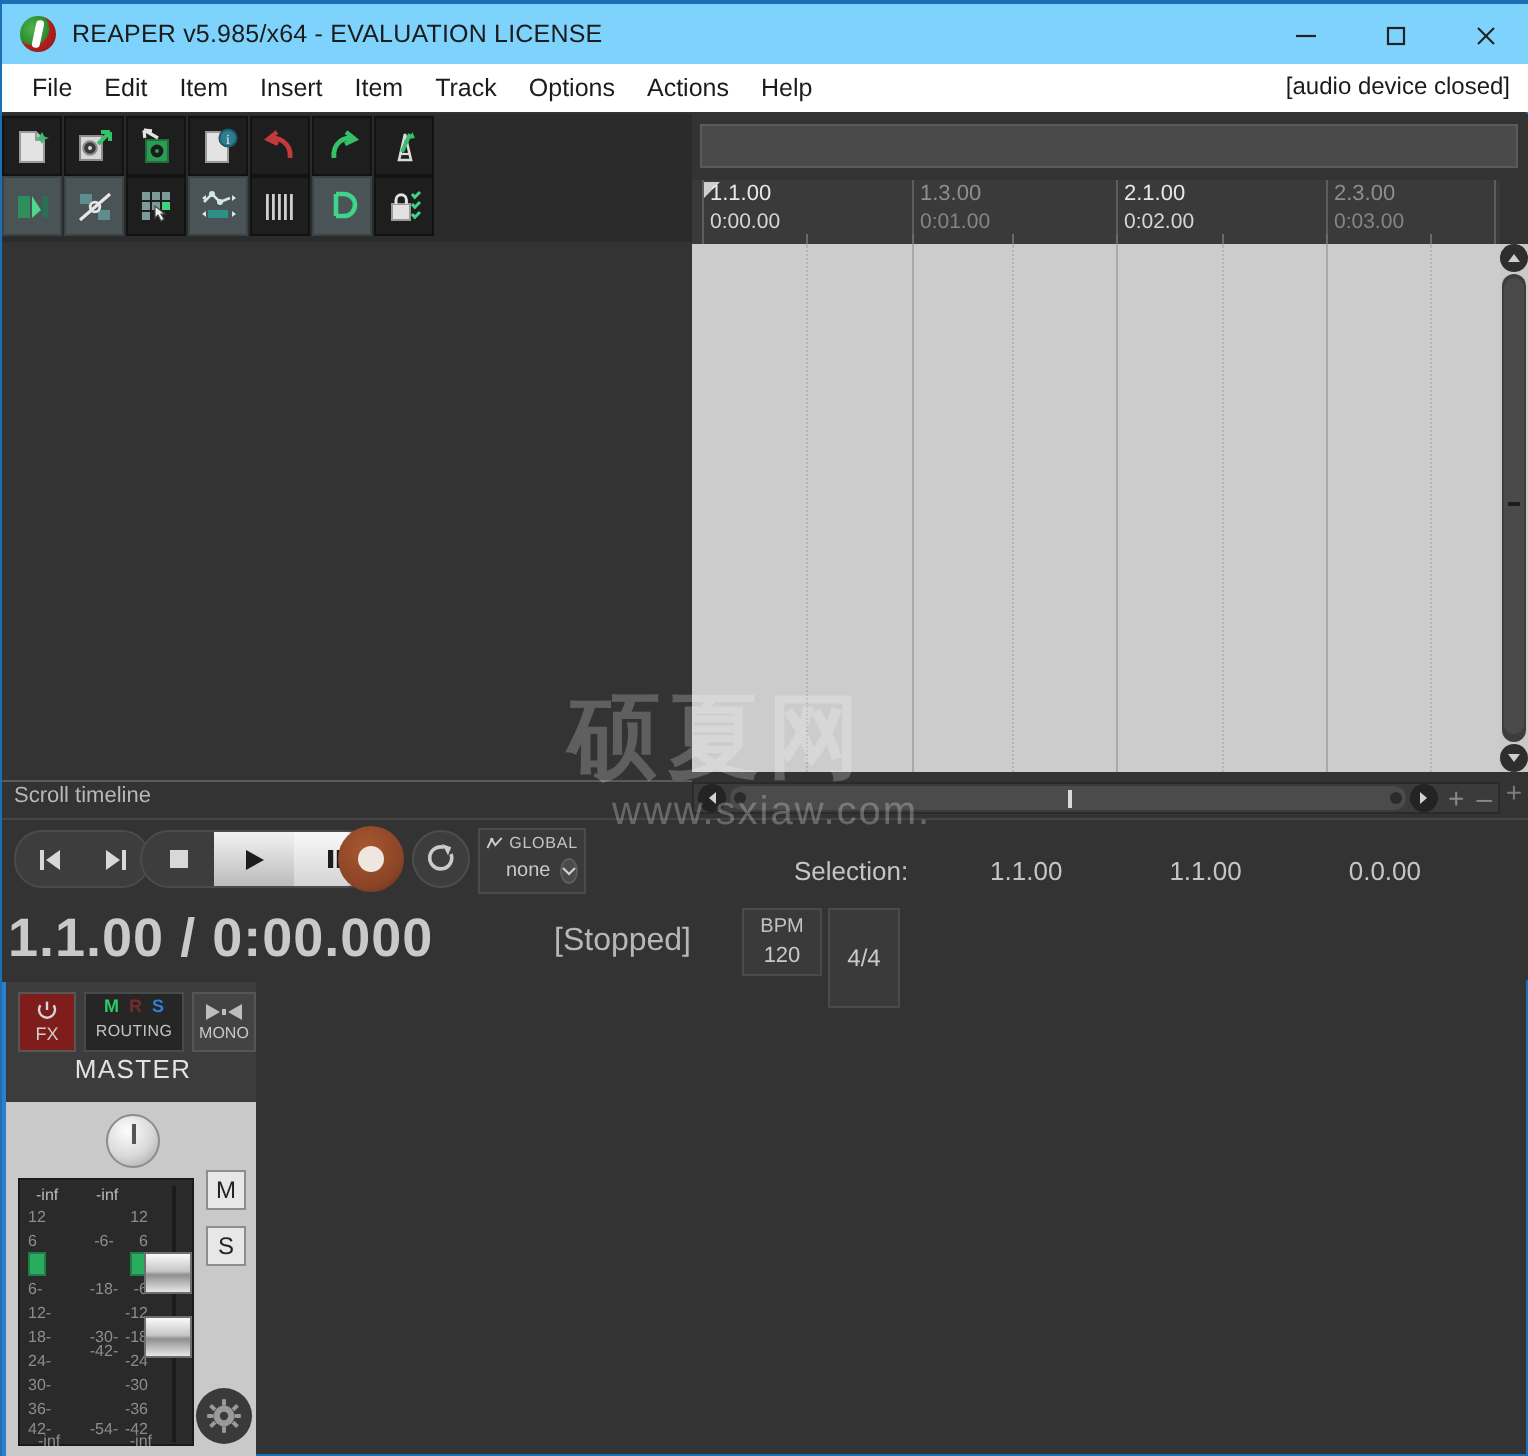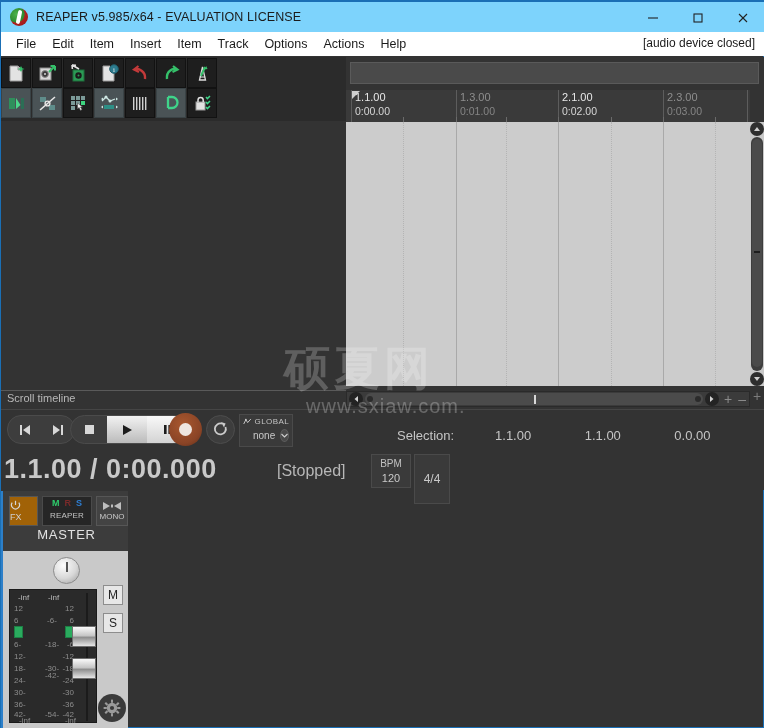--- a/index.html
+++ b/index.html
@@ -261,22 +261,22 @@
     border: 1px solid #6a6a6a;
   }
 
   
   .master-panel {
     position: absolute; left: 0; top: 491px; width: 127px; height: 60px;
     background: #3c3c3c; border-left: 2px solid #2c7fc9;
   }
   .mp-btn-row { position: absolute; left: 6px; top: 5px; display: flex; gap: 4px; }
   .fx-btn {
-    width: 29px; height: 30px; background: #a16207; border: 1px solid #565656;
-    display: flex; flex-direction: column; justify-content: center;
+    width: 29px; height: 30px; background: #7f1d1d; border: 1px solid #565656;
+    display: flex; flex-direction: column; align-items: center; justify-content: center;
   }
   .fx-lbl { font-size: 9px; color: #cfcfcf; margin-top: 1px; }
   .routing-btn {
     width: 50px; height: 30px; background: #262626; border: 1px solid #4a4a4a;
     display: flex; flex-direction: column; align-items: center; justify-content: flex-start;
   }
   .ms-row { display: flex; gap: 5px; margin-top: 1px; }
   .ms-m { font-size: 9px; color: #2ecb6b; font-weight: bold; }
   .ms-r { font-size: 9px; color: #7a2a2a; font-weight: bold; }
   .ms-s { font-size: 9px; color: #2e7fd4; font-weight: bold; }
@@ -707,21 +707,21 @@
           <line x1="5.5" y1="0.8" x2="5.5" y2="5" stroke="#d6d6d6" stroke-width="1.2"></line>
         </svg>
         <span class="fx-lbl">FX</span>
       </div>
       <div class="routing-btn">
         <div class="ms-row">
           <span class="ms-m">M</span>
           <span class="ms-r">R</span>
           <span class="ms-s">S</span>
         </div>
-        <span class="routing-lbl">REAPER</span>
+        <span class="routing-lbl">ROUTING</span>
       </div>
       <div class="mono-btn">
         <svg width="20" height="10" viewBox="0 0 20 10">
           <path d="M1 1 L1 9 L8 5 z" fill="#bdbdbd"></path>
           <path d="M19 1 L19 9 L12 5 z" fill="#bdbdbd"></path>
           <rect x="9" y="3.5" width="2" height="3" fill="#bdbdbd"></rect>
         </svg>
         <span class="mono-lbl">MONO</span>
       </div>
     </div>

